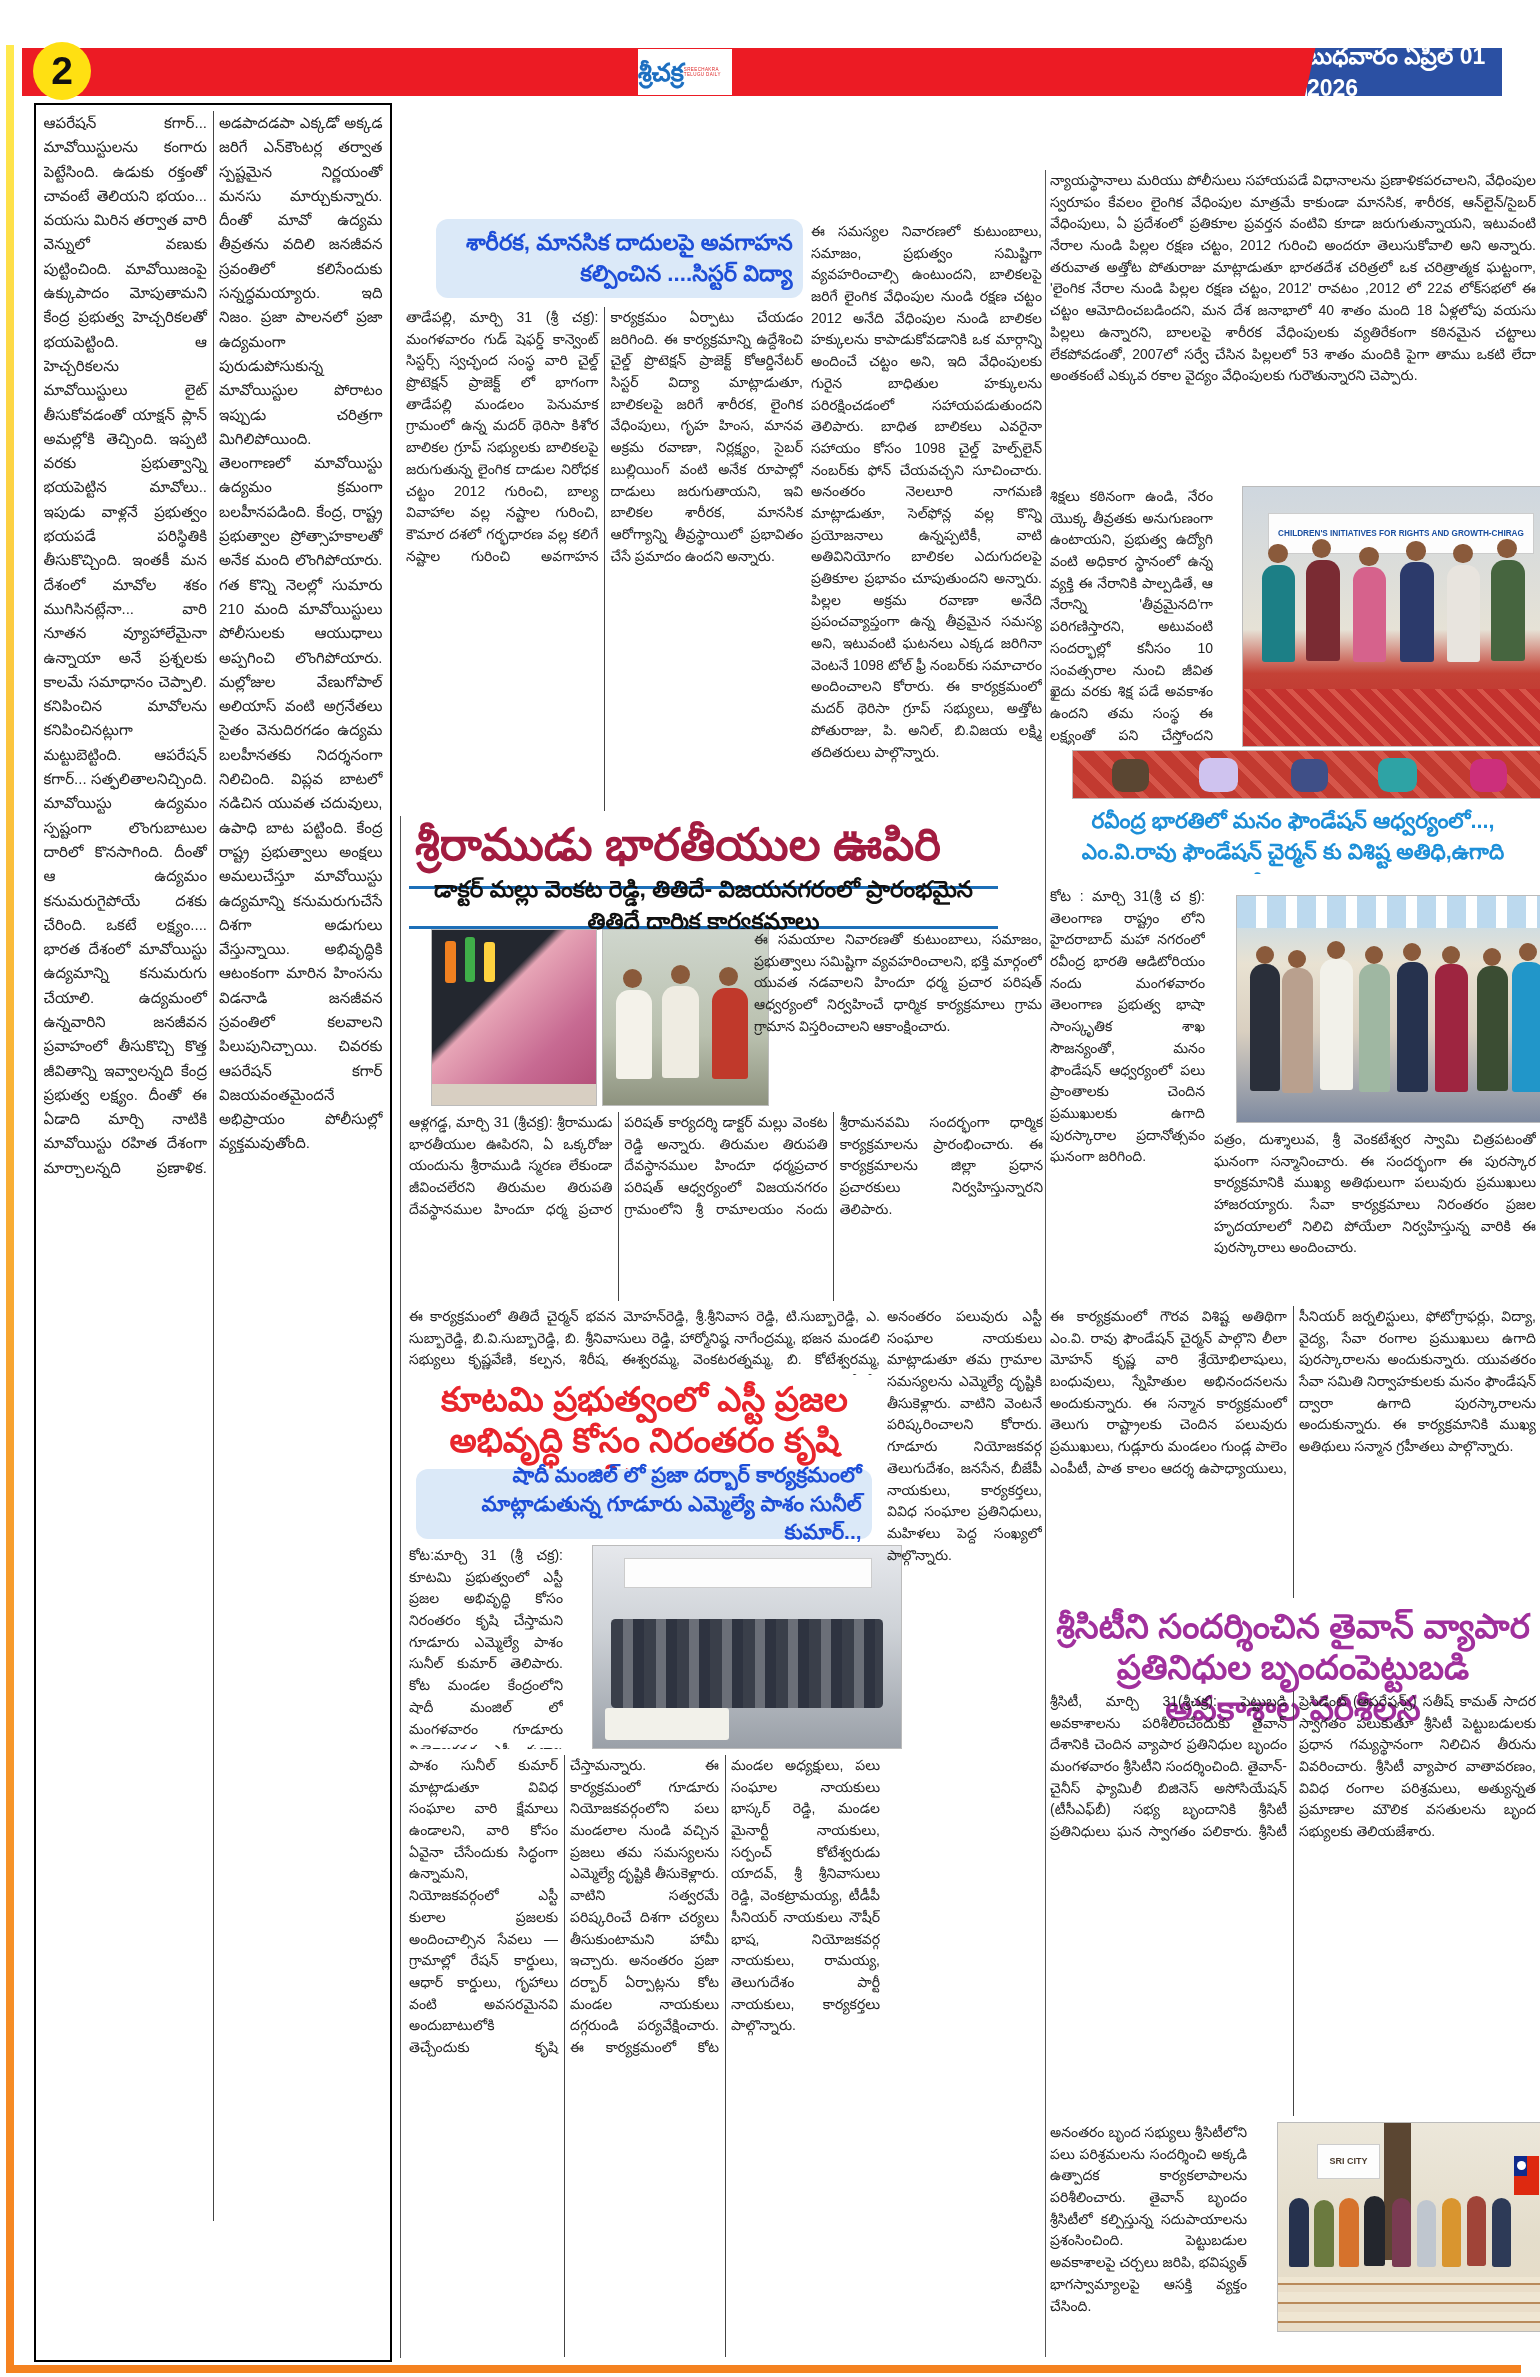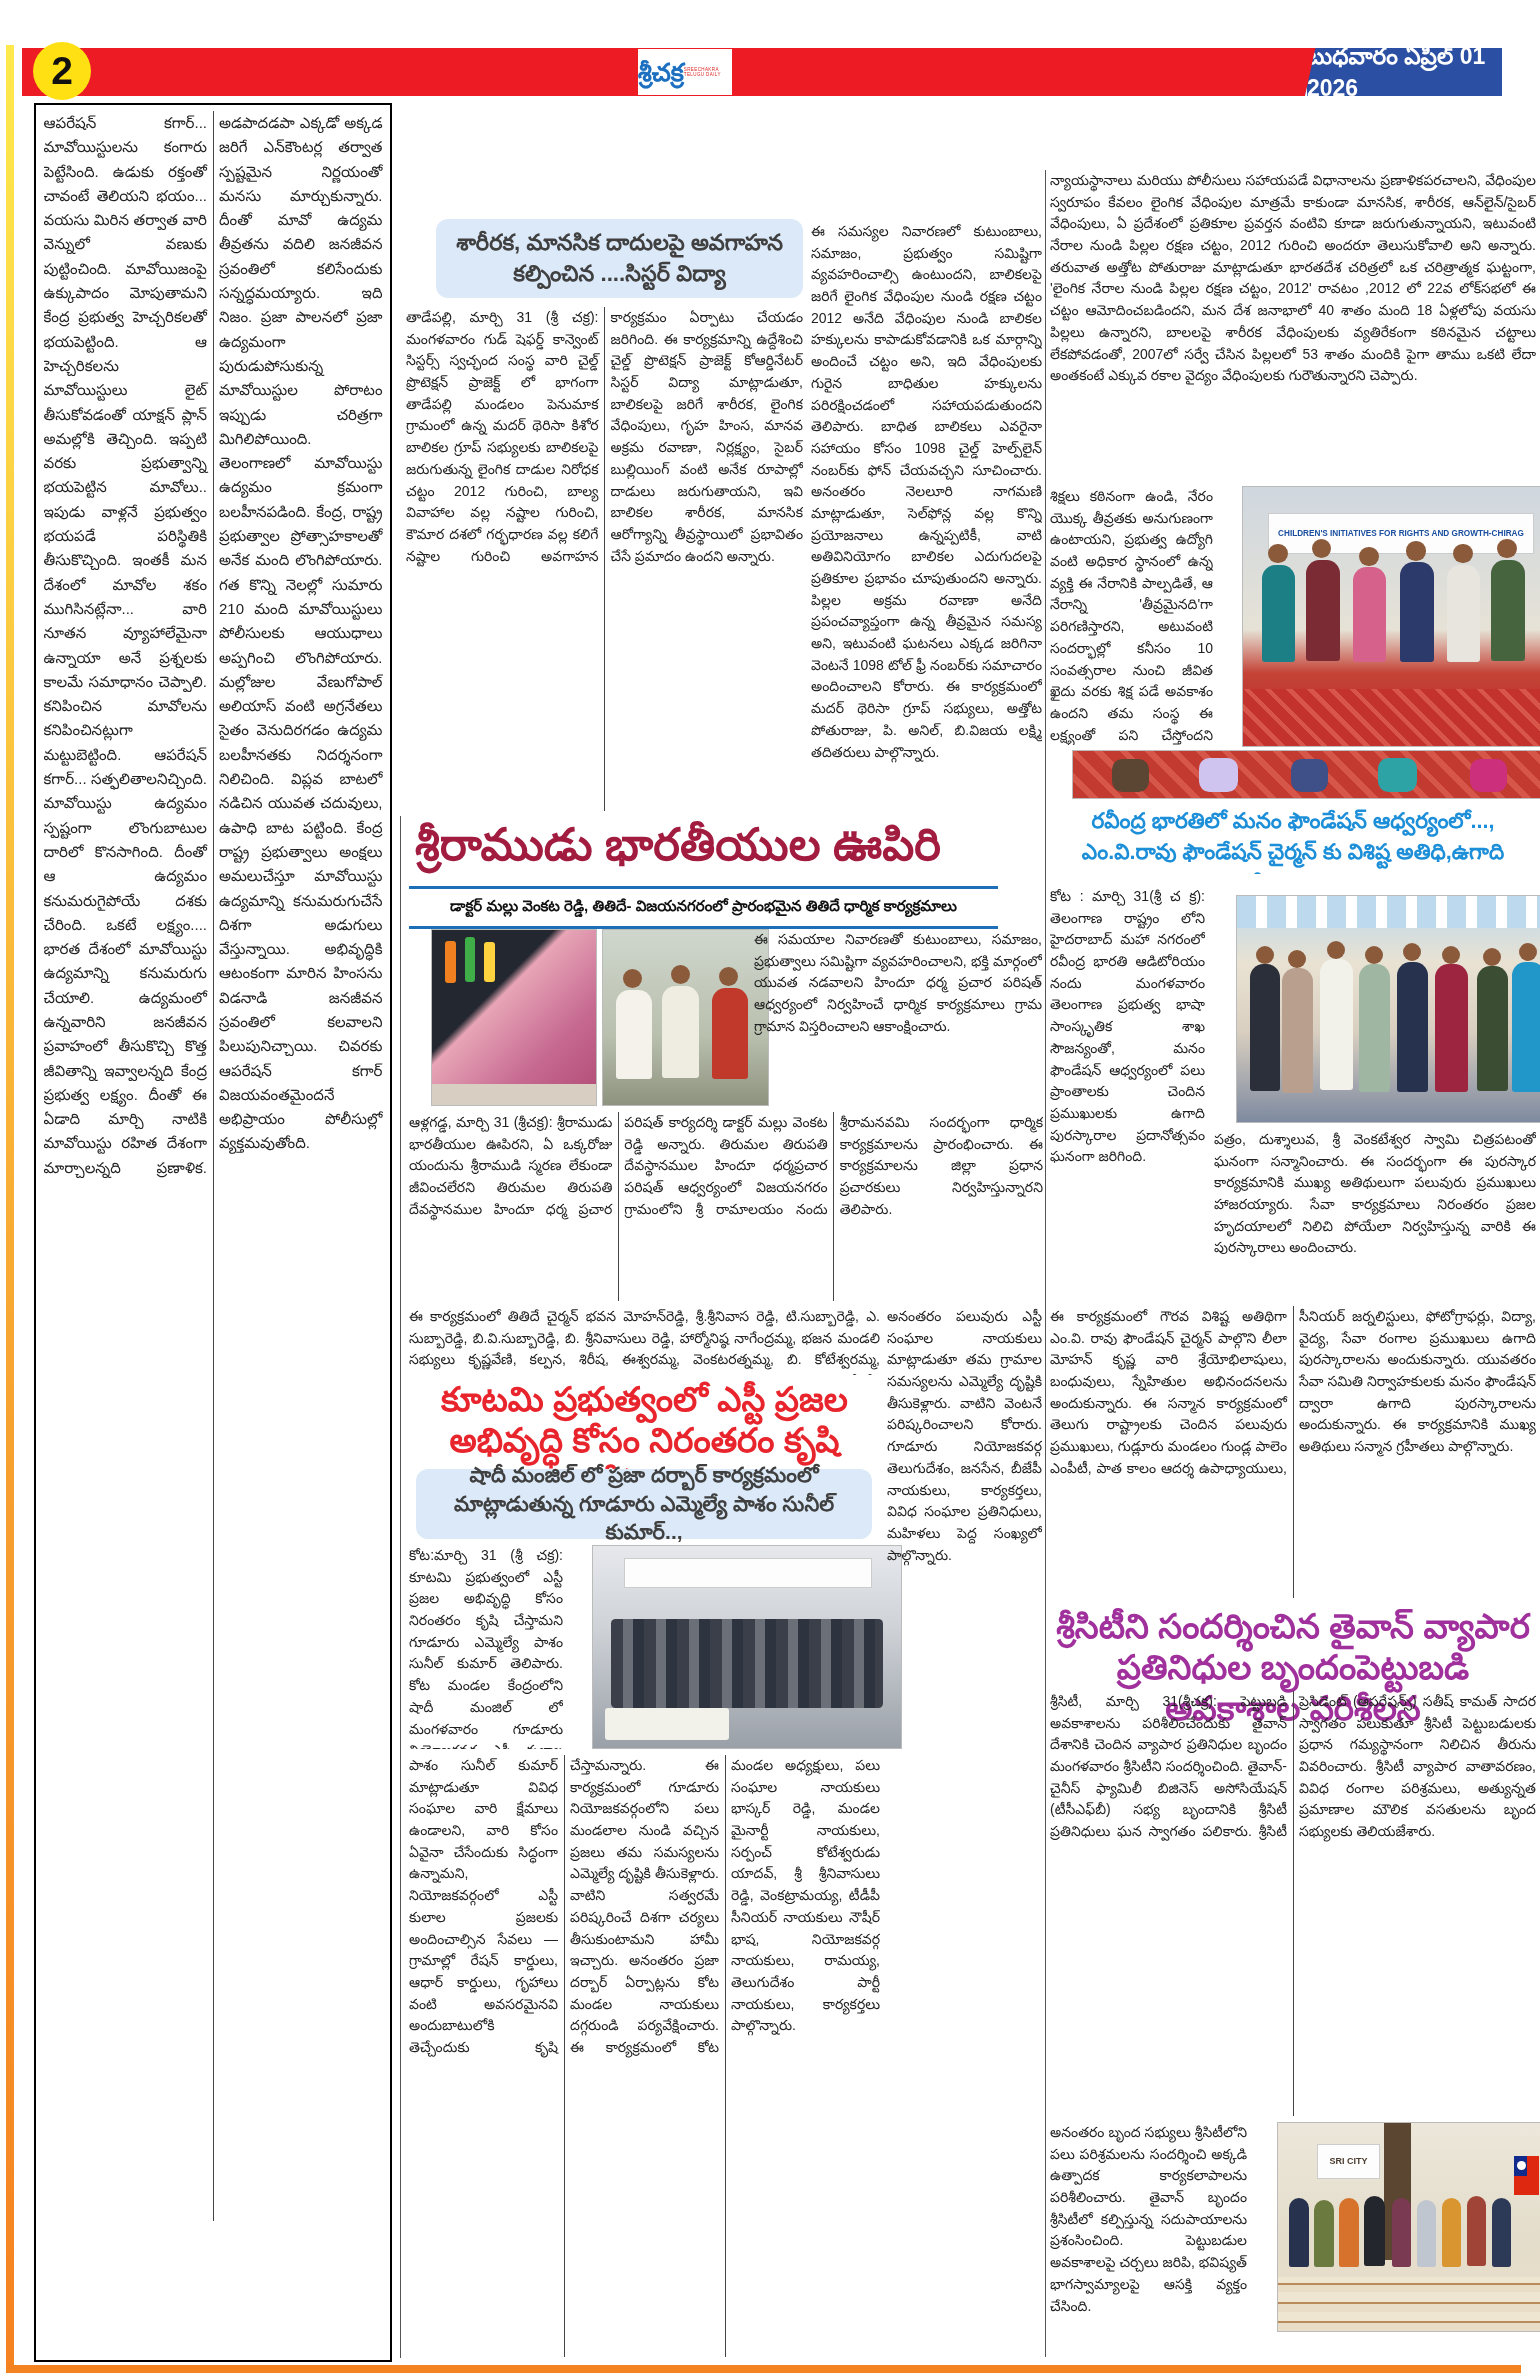--- a/index.html
+++ b/index.html
@@ -24,24 +24,24 @@
   
   .editorial{left:34px;top:103px;width:358px;height:2259px;border:2.2px solid #000;box-sizing:border-box;padding:6px 7.5px;}
   .ed-titlebox{border:2.2px solid #000;height:54px;display:flex;align-items:center;justify-content:center;
                font-size:37px;font-weight:bold;color:#111;margin-bottom:6px;}
   .ed-headline{font-size:31px;font-weight:bold;text-align:center;color:#111;padding:4.5px 0 7.5px 0;
                border-bottom:1.5px solid #111;margin-bottom:7.5px;}
   .ed-body{height:2110px;font-size:15px;line-height:1.62;}
   
   .main-headline{left:406px;top:101px;width:1096px;height:91px;color:#00a44f;font-weight:bold;font-size:49px;
                  line-height:1.6;white-space:nowrap;overflow:hidden;}
-  .strap-box{background:#dbe9f8;border-radius:12px;color:#404040;font-weight:bold;text-align:center;
+  .strap-box{background:#dbe9f8;border-radius:12px;color:#1d4ed8;font-weight:bold;text-align:right;
              display:flex;align-items:center;justify-content:center;padding:4.5px 10.4px;box-sizing:border-box;}
   .h-maroon{color:#a21c40;font-weight:bold;font-size:45px;white-space:nowrap;overflow:hidden;}
-  .strap-rule{border-top:3px solid #1d6fb8;border-bottom:3px solid #1d6fb8;font-size:15px;font-weight:bold;
+  .strap-rule{border-top:3px solid #1d6fb8;border-bottom:3px solid #1d6fb8;font-size:23px;font-weight:bold;
               color:#111;text-align:center;display:flex;align-items:center;justify-content:center;}
   .h-red{color:#e8252c;font-weight:bold;font-size:34px;text-align:center;line-height:1.2;}
   .h-purple{color:#a0309c;font-weight:bold;font-size:34px;text-align:center;line-height:1.2;}
   .caption-blue{color:#1d8fd8;font-weight:bold;font-size:21.6px;line-height:1.45;text-align:center;overflow:hidden;}
   .photo{overflow:hidden;border:0.7px solid #bbb;box-sizing:border-box;margin-left:22px;}
   .vrule{width:0.7px;background:#555;}
   
   .banner-strip{position:absolute;background:#fdfdfd;border:0.7px solid #ccc;color:#1a4fa0;font-weight:bold;
                 display:flex;align-items:center;justify-content:center;text-align:center;}
   .flag-tw{position:absolute;background:#de2910;}

